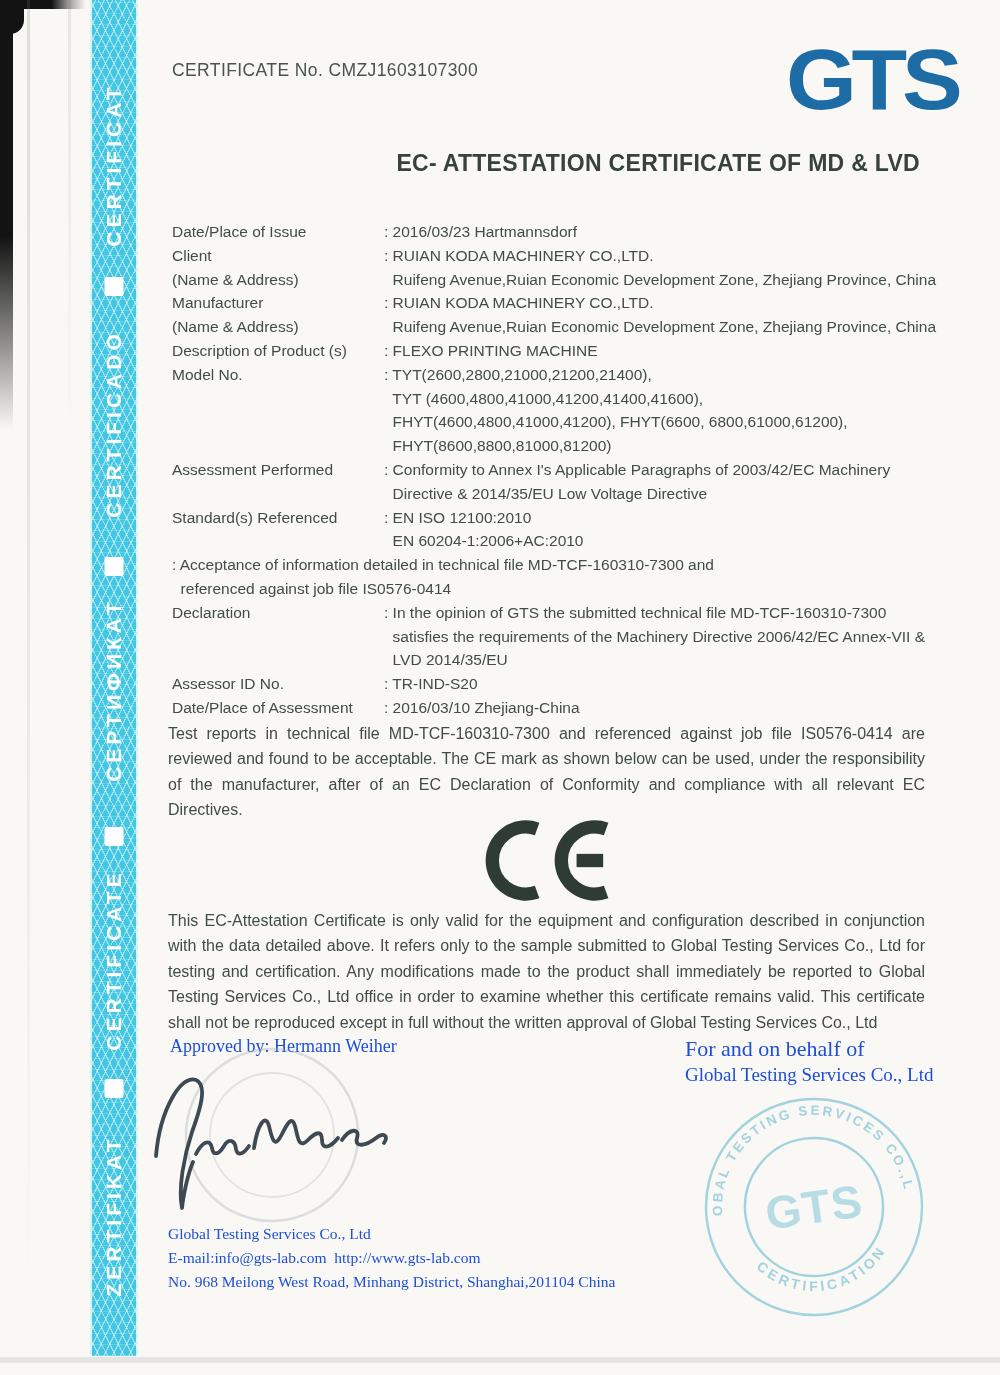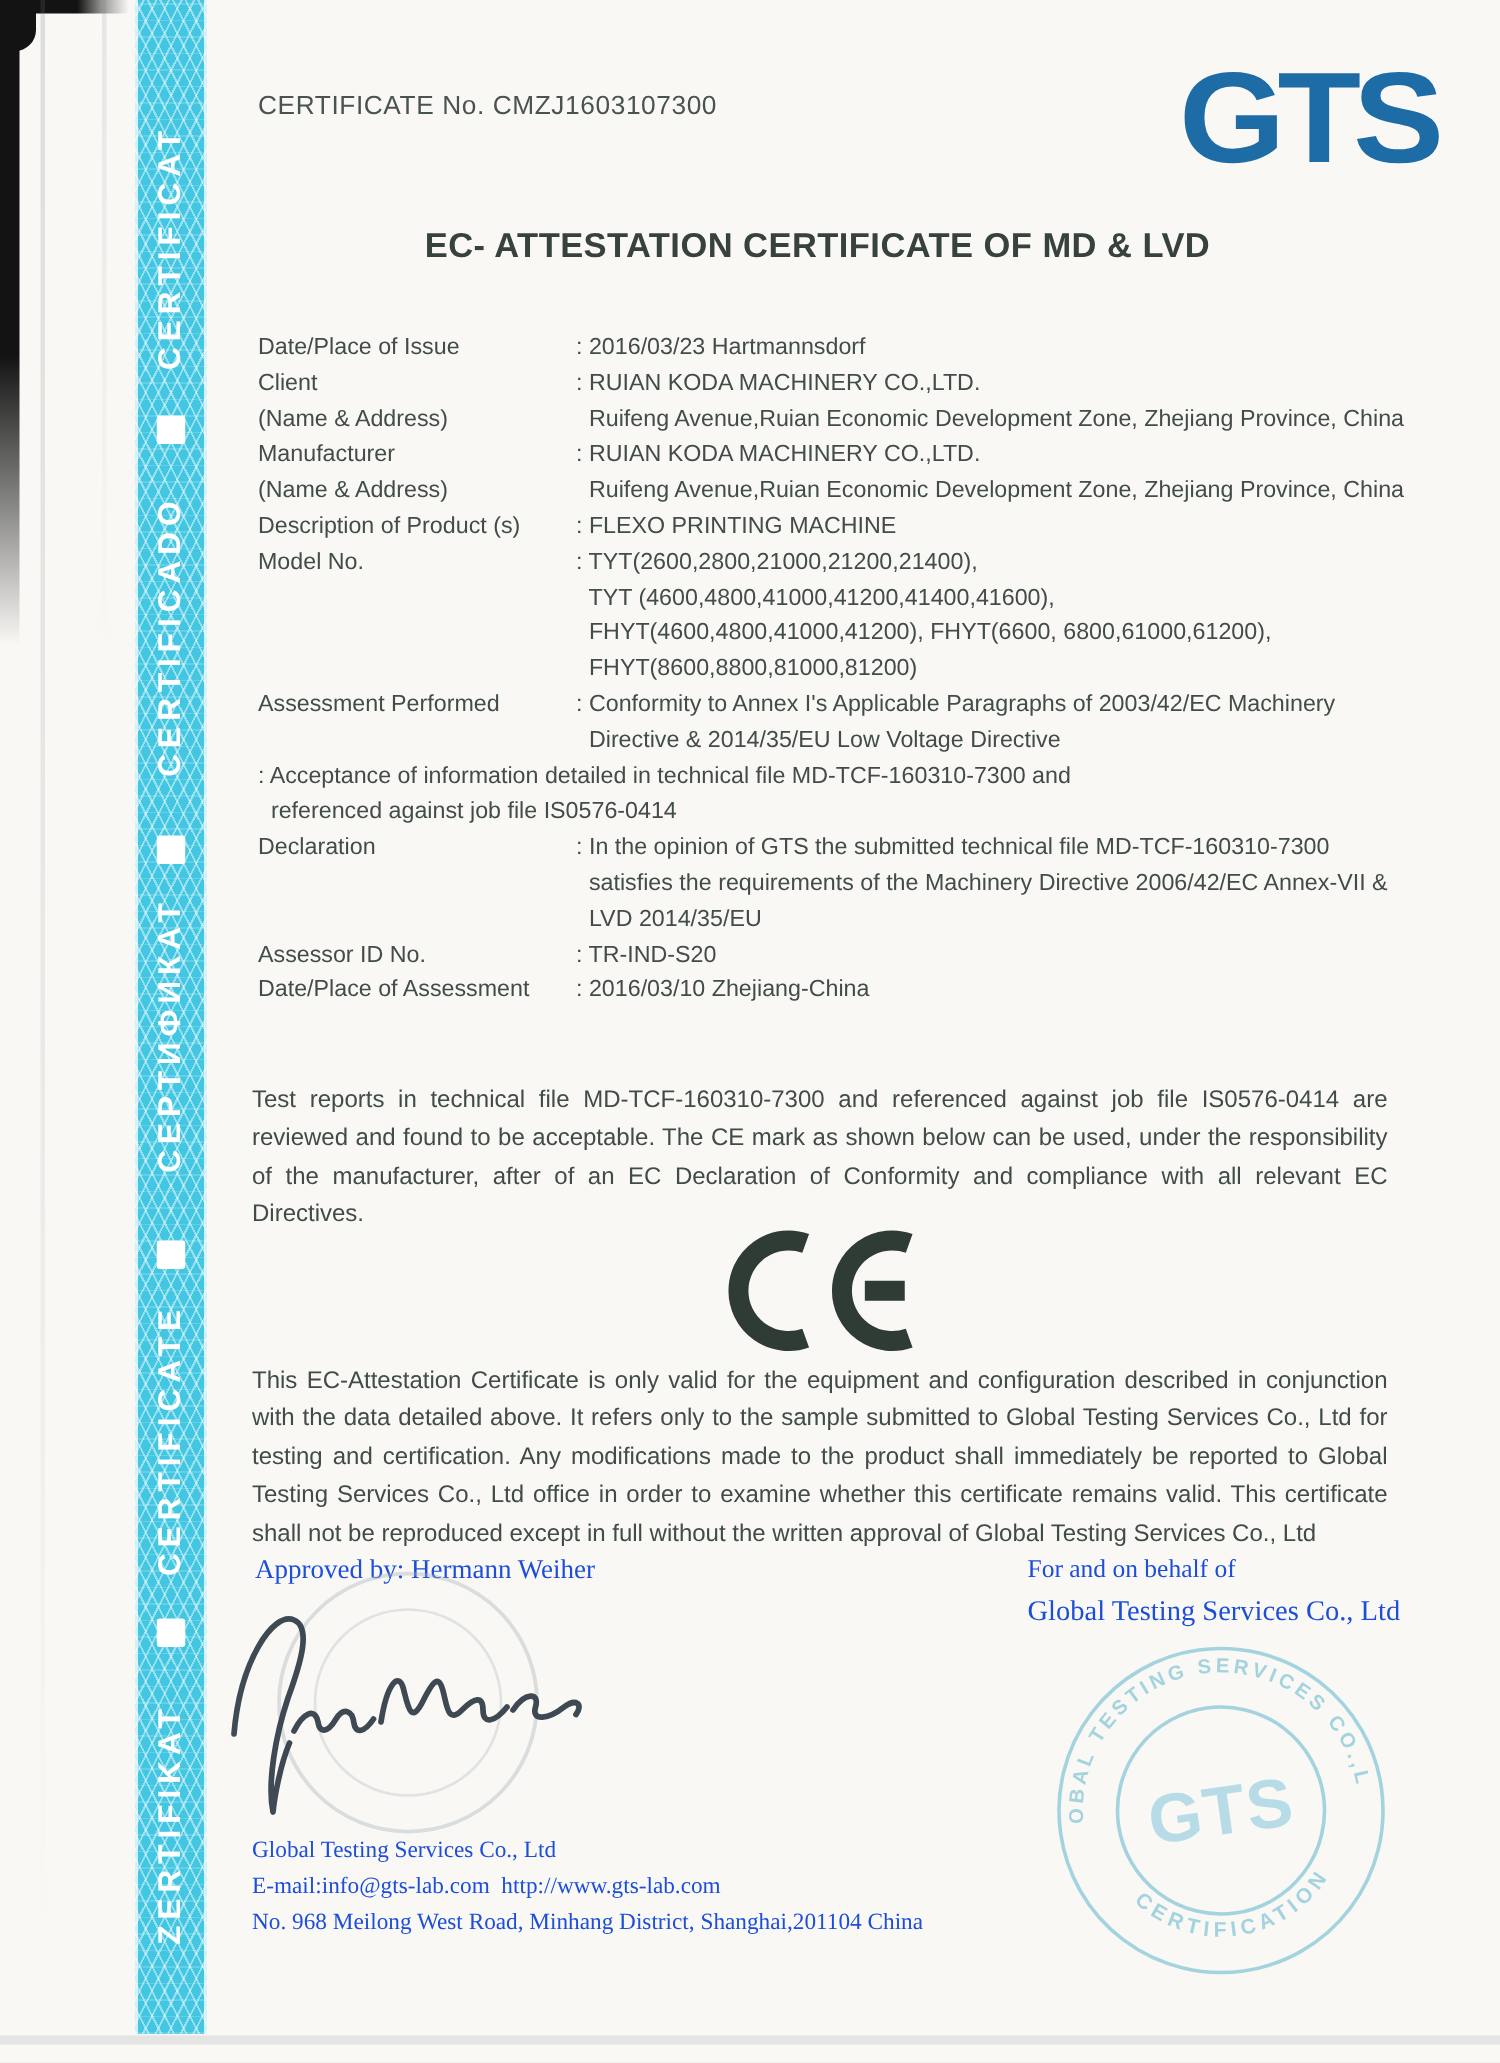--- a/index.html
+++ b/index.html
@@ -24,42 +24,42 @@
     box-shadow:inset 5px 0 0 -3px rgba(255,255,255,.75), inset -5px 0 0 -3px rgba(255,255,255,.75);}
   .band-word{position:absolute;left:24px;white-space:nowrap;color:#fff;font-weight:700;
     font-size:21px;letter-spacing:4px;transform:translate(-50%,-50%) rotate(-90deg);
     font-family:"Liberation Sans",sans-serif;}
   .band-square{position:absolute;left:50%;transform:translateX(-50%);width:19px;height:19px;background:#fff;border-radius:2px;}
 
   
   .cert-no{left:172px;top:60px;font-size:17.5px;letter-spacing:.4px;color:#49544e;}
   .logo{left:786px;top:36px;font-size:86px;line-height:1;font-weight:700;color:#1e6ca6;
         letter-spacing:-5px;transform:scaleX(1.06);transform-origin:left top;}
-  .title{left:170px;top:150px;width:750px;text-align:center;font-size:23px;font-weight:700;
+  .title{left:170px;top:150px;width:750px;text-align:right;font-size:23px;font-weight:700;
          letter-spacing:.3px;color:#37423c;}
 
   
   .fields{left:172px;top:220px;width:750px;font-size:15.5px;line-height:23.8px;color:#424d47;}
   .f-row{display:flex;}
   .f-label{width:212px;flex:0 0 212px;}
   .f-lines{flex:1;}
   .f-line{white-space:pre;}
 
   
   .para{left:168px;width:757px;font-size:16px;line-height:25.4px;text-align:justify;color:#414c46;}
   .para1{top:721px;}
   .para2{top:908px;}
 
   
   .ce{left:477px;top:815px;}
 
   
   .serif{font-family:"Liberation Serif",serif;color:#1d4ed8;}
   .approved{left:170px;top:1036px;font-size:18px;}
-  .behalf1{left:685px;top:1036px;font-size:17px;font-family:Liberation Serif, serif;}
+  .behalf1{left:685px;top:1036px;font-size:22px;font-family:Liberation Serif, serif;}
   .behalf2{left:685px;top:1064px;font-size:19px;}
   .emboss{left:182px;top:1045px;}
   .signature{left:138px;top:1058px;}
 
   
   .footer{left:168px;top:1222px;font-size:15.5px;line-height:24px;}
   .footer-line{white-space:pre;}
 
   
   .stamp{left:699px;top:1092px;}
@@ -147,20 +147,27 @@
     </div>
 
     <div class="f-row">
       <div class="f-label">Assessment Performed</div>
       <div class="f-lines">
           <div class="f-line">: Conformity to Annex I's Applicable Paragraphs of 2003/42/EC Machinery</div>
           <div class="f-line">  Directive &amp; 2014/35/EU Low Voltage Directive</div>
         </div>
     </div>
 
+    <div class="f-row">
+      <div class="f-label">Standard(s) Referenced</div>
+      <div class="f-lines">
+          <div class="f-line">: EN ISO 12100:2010</div>
+          <div class="f-line">  EN 60204-1:2006+AC:2010</div>
+        </div>
+    </div>
 
     <div class="f-row">
       <div class="f-lines">
           <div class="f-line">: Acceptance of information detailed in technical file MD-TCF-160310-7300 and</div>
           <div class="f-line">  referenced against job file IS0576-0414</div>
         </div>
     </div>
 
     <div class="f-row">
       <div class="f-label">Declaration</div>

